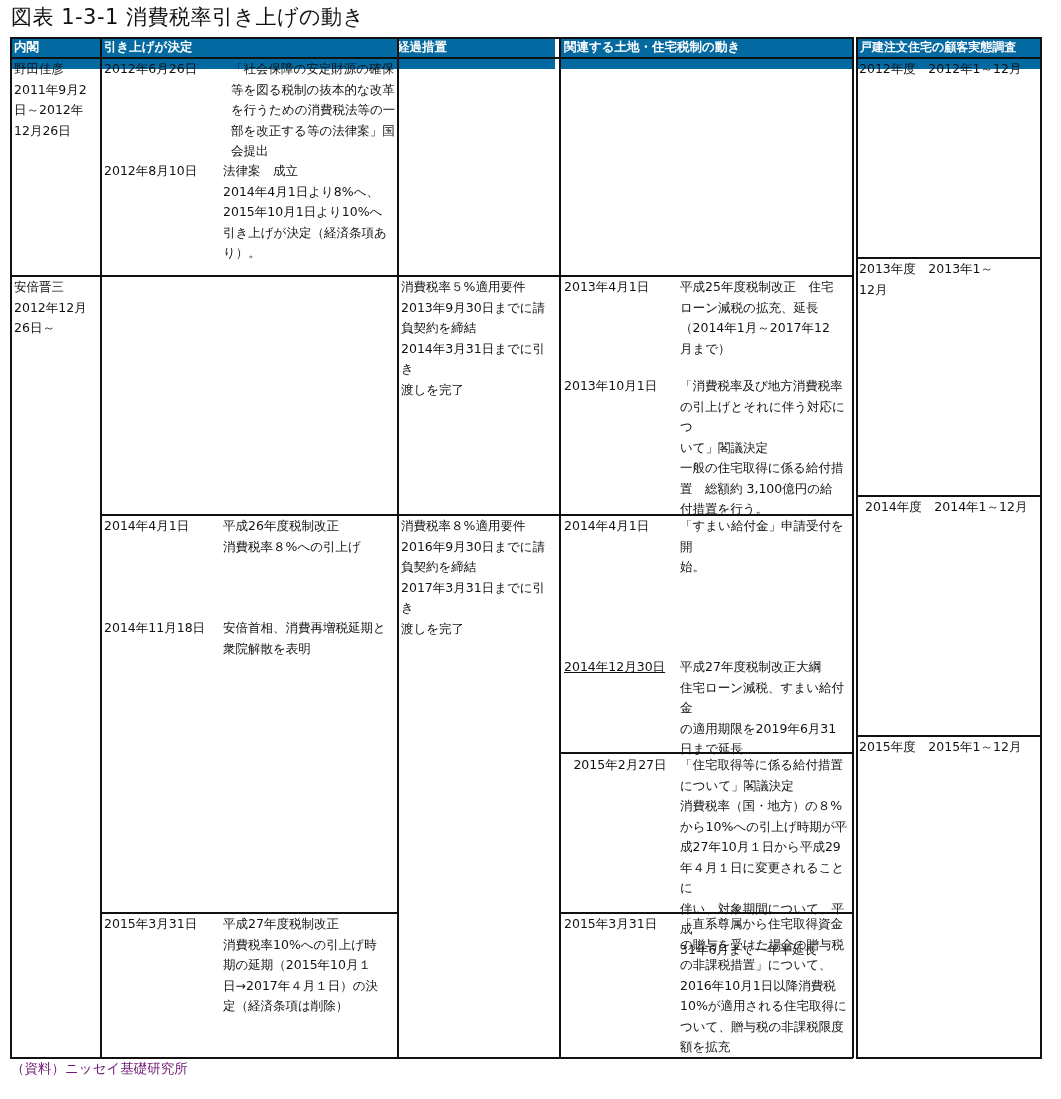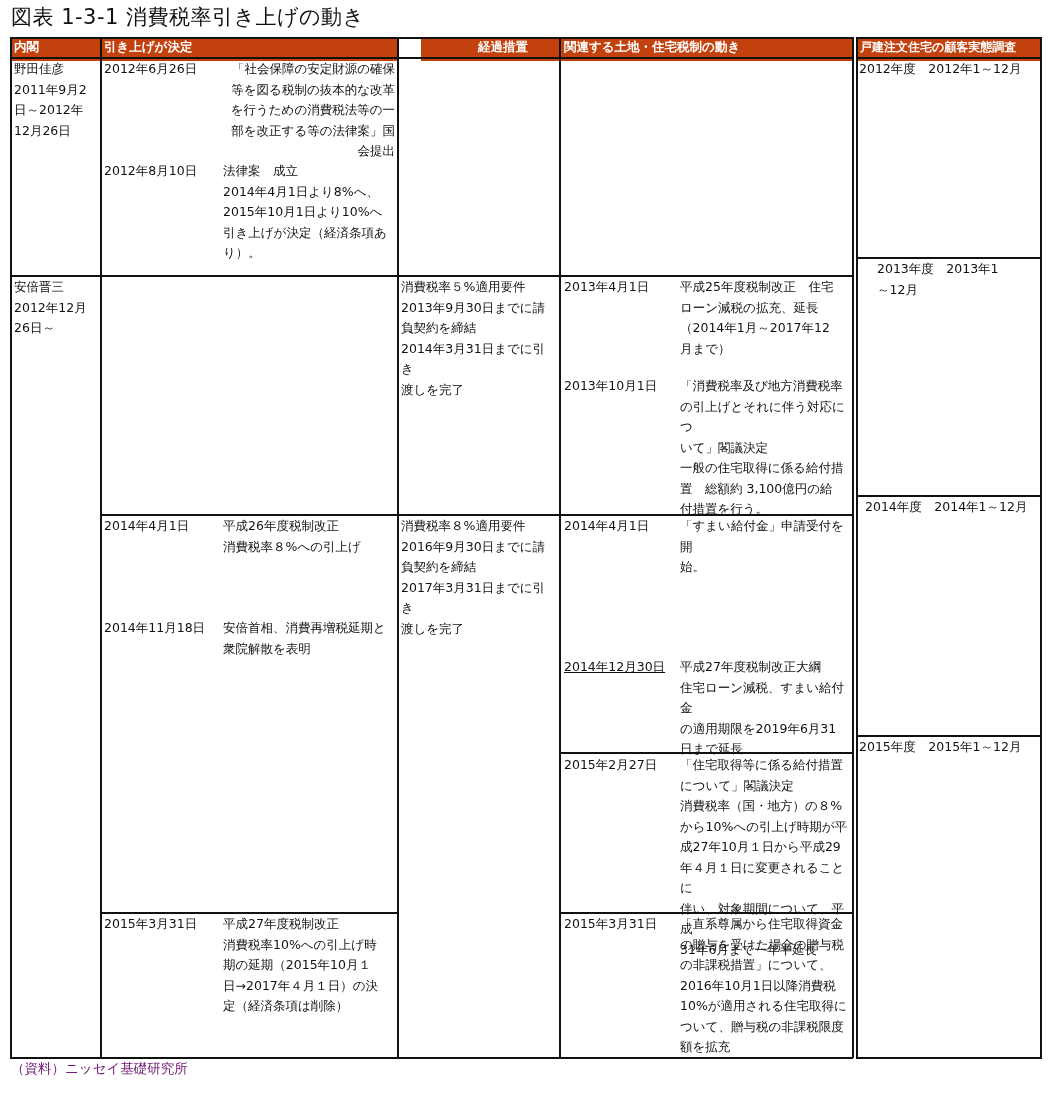--- a/index.html
+++ b/index.html
@@ -1,31 +1,31 @@
 <!DOCTYPE html>
 <html><head>
 <meta charset="utf-8">
 <style>
   html, body { margin:0; padding:0; background:#ffffff; }
   body { width:1061px; height:1099px; position:relative; font-family:"DejaVu Sans", "Liberation Sans", sans-serif; color:#111; overflow:hidden; }
   .title { position:absolute; left:11px; top:3px; font-size:21px; letter-spacing:0.5px; color:#111; white-space:nowrap; }
-  .hdr { position:absolute; top:37px; height:24px; background:#c2410c; color:#fff; font-weight:bold; font-size:12.5px; line-height:20px; padding-left:3px; box-sizing:border-box; white-space:nowrap; overflow:hidden; }
+  .hdr { position:absolute; top:37px; height:32px; background:#0369a1; color:#fff; font-weight:bold; font-size:12.5px; line-height:20px; padding-left:3px; box-sizing:border-box; white-space:nowrap; overflow:hidden; }
   .cell { position:absolute; box-sizing:border-box; font-size:12.5px; line-height:20.5px; padding:1px 3px; white-space:pre-wrap; }
   .line-v { position:absolute; width:1.5px; background:#111; }
   .line-h { position:absolute; height:1.5px; background:#111; }
   .footer { position:absolute; left:11px; top:1060px; font-size:13.5px; color:#701a75; white-space:nowrap; }
 </style>
 </head>
 <body>
 
 <div class="title">図表 1-3-1 消費税率引き上げの動き</div>
 
 <div class="hdr" style="left:11px;width:89px;">内閣</div>
 <div class="hdr" style="left:101px;width:297px;">引き上げが決定</div>
-<div class="hdr" style="left:421px;width:161px;text-align:center;">経過措置</div>
+<div class="hdr" style="left:394px;width:161px;">経過措置</div>
 <div class="hdr" style="left:561px;width:292px;">関連する土地・住宅税制の動き</div>
 <div class="hdr" style="left:858px;width:183px;padding-left:2px;font-size:12px;">戸建注文住宅の顧客実態調査</div>
 
 <div class="line-v" style="left:10px;top:37px;height:1021px;"></div>
 <div class="line-v" style="left:100px;top:37px;height:1021px;"></div>
 <div class="line-v" style="left:397px;top:37px;height:1021px;"></div>
 <div class="line-v" style="left:559px;top:37px;height:1021px;"></div>
 <div class="line-v" style="left:852px;top:37px;height:1021px;"></div>
 <div class="line-v" style="left:856px;top:37px;height:1021px;"></div>
 <div class="line-v" style="left:1040px;top:37px;height:1021px;"></div>
@@ -48,21 +48,21 @@
 
 <div class="cell" style="left:11px;top:58px;width:89px;">野田佳彦
 2011年9月2
 日～2012年
 12月26日</div>
 <div class="cell" style="left:11px;top:276px;width:89px;">安倍晋三
 2012年12月
 26日～</div>
 
 <div class="cell" style="left:101px;top:58px;width:120px;">2012年6月26日</div>
-<div class="cell" style="left:220px;top:58px;width:178px;text-align:right;">「社会保障の安定財源の確保
+<div class="cell" style="left:228px;top:58px;width:178px;">「社会保障の安定財源の確保
 等を図る税制の抜本的な改革
 を行うための消費税法等の一
 部を改正する等の法律案」国
 会提出</div>
 <div class="cell" style="left:101px;top:160px;width:120px;">2012年8月10日</div>
 <div class="cell" style="left:220px;top:160px;width:178px;">法律案　成立
 2014年4月1日より8%へ、
 2015年10月1日より10%へ
 引き上げが決定（経済条項あ
 り）。</div>
@@ -103,36 +103,36 @@
 置　総額約 3,100億円の給
 付措置を行う。</div>
 <div class="cell" style="left:561px;top:515px;width:118px;">2014年4月1日</div>
 <div class="cell" style="left:677px;top:515px;width:176px;">「すまい給付金」申請受付を開
 始。</div>
 <div class="cell" style="left:561px;top:656px;width:118px;text-decoration:underline;">2014年12月30日</div>
 <div class="cell" style="left:677px;top:656px;width:176px;">平成27年度税制改正大綱
 住宅ローン減税、すまい給付金
 の適用期限を2019年6月31
 日まで延長</div>
-<div class="cell" style="left:561px;top:754px;width:118px;">2015年2月27日</div>
+<div class="cell" style="left:561px;top:754px;width:118px;text-align:center;">2015年2月27日</div>
 <div class="cell" style="left:677px;top:754px;width:176px;">「住宅取得等に係る給付措置
 について」閣議決定
 消費税率（国・地方）の８%
 から10%への引上げ時期が平
 成27年10月１日から平成29
 年４月１日に変更されることに
 伴い、対象期間について、平成
 31年6月まで一年半延長</div>
 <div class="cell" style="left:561px;top:913px;width:118px;">2015年3月31日</div>
 <div class="cell" style="left:677px;top:913px;width:176px;">「直系尊属から住宅取得資金
 の贈与を受けた場合の贈与税
 の非課税措置」について、
 2016年10月1日以降消費税
 10%が適用される住宅取得に
 ついて、贈与税の非課税限度
 額を拡充</div>
 
 <div class="cell" style="left:857px;top:58px;width:184px;padding-left:2px;">2012年度　2012年1～12月</div>
-<div class="cell" style="left:857px;top:258px;width:152px;padding-left:20px;">2013年度　2013年1～12月</div>
+<div class="cell" style="left:857px;top:258px;width:152px;padding-left:2px;">2013年度　2013年1～12月</div>
 <div class="cell" style="left:857px;top:496px;width:176px;padding-left:8px;">2014年度　2014年1～12月</div>
 <div class="cell" style="left:857px;top:736px;width:184px;padding-left:2px;">2015年度　2015年1～12月</div>
 
 <div class="footer">（資料）ニッセイ基礎研究所</div>
 
 </body></html>

